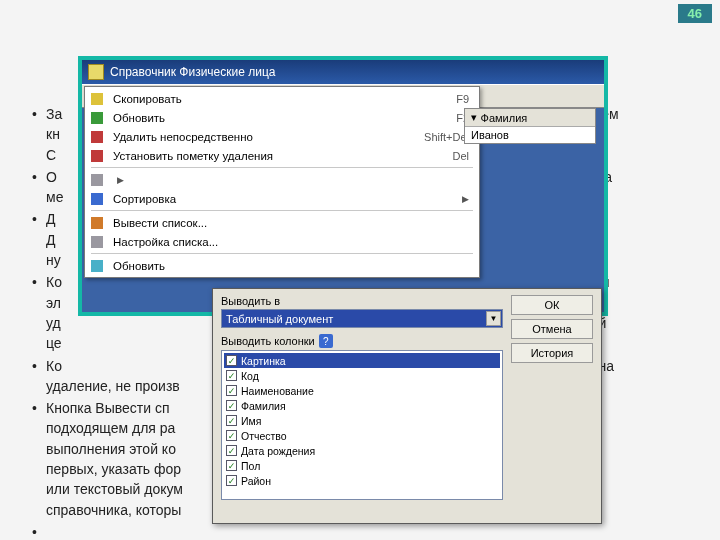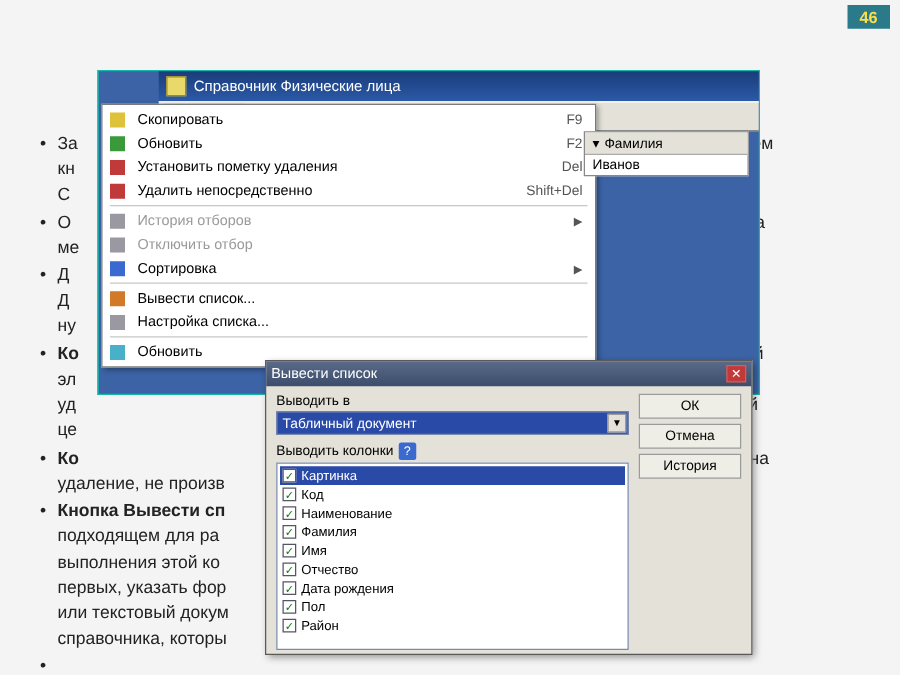--- a/index.html
+++ b/index.html
@@ -9,50 +9,49 @@
     background: #f4f4f4;
     font-family: Arial, sans-serif;
     font-size: 13px;
     position: relative;
     overflow: hidden;
   }
   .page-num-badge {
     position: absolute;
     top: 4px; right: 8px;
     background: #2a7a8a;
-    color: #fde047;
+    color: #86efac;
     font-weight: bold;
     padding: 2px 10px;
     font-size: 13px;
     text-align: right;
   }
   .bg-text {
     position: absolute;
     top: 104px;
     left: 32px;
     right: 40px;
     color: #222;
     line-height: 1.45;
     font-size: 14px;
   }
   .bg-text ul { list-style: none; }
   .bg-text li { position: relative; padding-left: 14px; margin-bottom: 2px; }
   .bg-text li::before { content: "•"; position: absolute; left: 0; top: 0; }
-  .b { font-weight: bold; margin-top: 17px; }
+  .b { font-weight: normal; margin-top: 17px; }
 
   
   .win1 {
     position: absolute;
     top: 56px; left: 78px;
     width: 530px; height: 260px;
     background: #3b63a5;
-    border: 1px solid #14b8a6;
+    border: 4px solid #14b8a6;
     color: #fff;
     font-size: 12px;
-    padding-left: 48px;
   }
   .win1 .titlebar {
     height: 24px;
     background: linear-gradient(#1a3c7a,#2b5aa8);
     display: flex; align-items: center;
     padding: 0 6px;
     gap: 6px;
   }
   .win1 .titlebar .icon { width: 16px; height: 16px; background: #e8d96a; border: 1px solid #a08a20; }
   .win1 .toolbar {
@@ -290,44 +289,36 @@
         <span class="mi-ico">
           <span class="sw-green"></span>
         </span>
         <span class="label">Обновить</span>
         <span class="shortcut">F2</span>
       </div>
       <div class="row">
         <span class="mi-ico">
           <span class="sw-red"></span>
         </span>
+        <span class="label">Удалить непосредственно</span>
+        <span class="shortcut">Shift+Del</span>
+      </div>
+      <div class="row">
+        <span class="mi-ico">
+          <span class="sw-red"></span>
+        </span>
         <span class="label">Установить пометку удаления</span>
         <span class="shortcut">Del</span>
       </div>
-      <div class="row">
-        <span class="mi-ico">
-          <span class="sw-red"></span>
-        </span>
-        <span class="label">Удалить непосредственно</span>
-        <span class="shortcut">Shift+Del</span>
-      </div>
       <div class="sep"></div>
       <div class="row disabled">
         <span class="mi-ico">
           <span class="sw-gray"></span>
         </span>
-        <span class="label">История отборов</span>
         <span class="sub">▶</span>
-        <span class="shortcut"></span>
-      </div>
-      <div class="row disabled">
-        <span class="mi-ico">
-          <span class="sw-gray"></span>
-        </span>
-        <span class="label">Отключить отбор</span>
         <span class="shortcut"></span>
       </div>
       <div class="row">
         <span class="mi-ico">
           <span class="sw-blue"></span>
         </span>
         <span class="label">Сортировка</span>
         <span class="sub">▶</span>
         <span class="shortcut"></span>
       </div>
@@ -359,24 +350,20 @@
   <div class="tbl-frag">
     <div class="head">
       <span>▾</span>
       <span>Фамилия</span>
     </div>
     <div class="cell">Иванов</div>
   </div>
 </div>
 
 <div class="win2">
-  <div class="titlebar">
-    <span>Вывести список</span>
-    <span class="close">✕</span>
-  </div>
   <div class="body">
     <div class="left">
       <div class="lbl">Выводить в</div>
       <div class="combo hl">
         <span>Табличный документ</span>
         <span class="dd-arrow">▼</span>
       </div>
       <div style="height:6px"></div>
       <div class="lbl">
         <span>Выводить колонки</span>

